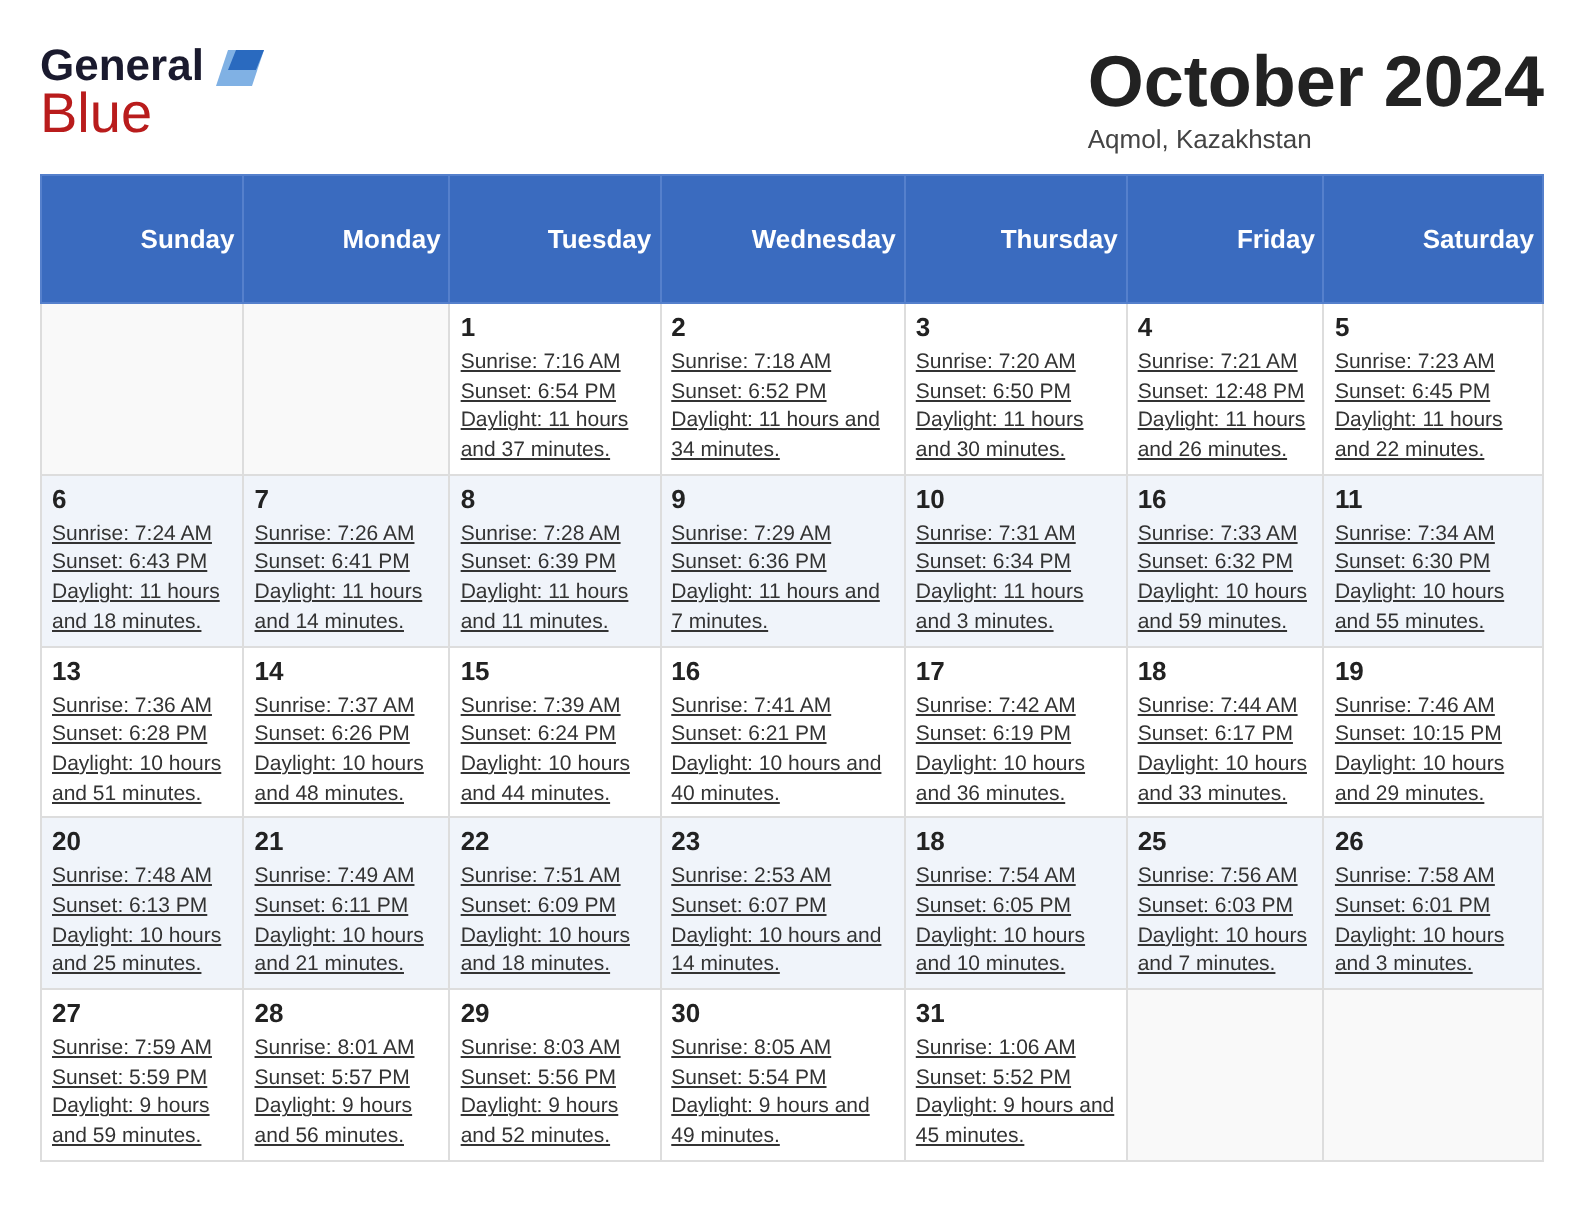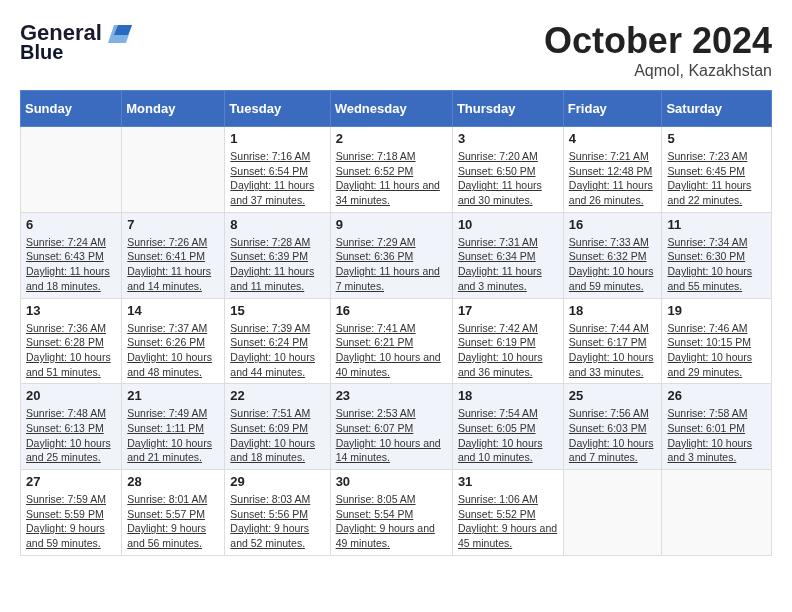--- a/index.html
+++ b/index.html
@@ -14,43 +14,42 @@
       display: flex;
       justify-content: space-between;
       align-items: flex-start;
       margin-bottom: 10px;
     }
     .logo {
       display: flex;
       align-items: center;
     }
     .title-block {
-      text-align: right;
     }
     .month-title {
       font-size: 36px;
       font-weight: bold;
       color: #222;
     }
     .location {
-      font-size: 16px;
+      font-size: 13px;
       color: #444;
     }
     table {
       width: 100%;
       border-collapse: collapse;
       font-size: 11px;
     }
     thead tr {
       background-color: #3a6bbf;
       color: #fff;
     }
     thead th {
-      padding: 10px 4px;
-      text-align: left;
+      padding: 24px 4px;
+      text-align: right;
       font-size: 13px;
       font-weight: bold;
       border: 1px solid #5580cc;
       margin-top: 12px;
     }
     tbody tr {
       vertical-align: top;
     }
     tbody tr:nth-child(odd) {
       background-color: #fff;
@@ -89,21 +88,21 @@
   <div class="logo">
     <div>
       <div style="display:flex;align-items:center;">
         <div style="font-size:22px;font-weight:bold;color:#1a1a2e;line-height:1.15;">
           <span style="color:#1a1a2e;">General</span><svg width="30" height="22" viewBox="0 0 30 22" style="vertical-align:middle;margin:0 2px;">
               <polygon points="10,2 28,2 22,20 4,20" fill="#4a90d9" opacity="0.7"></polygon>
               <polygon points="14,2 28,2 24,12 10,12" fill="#2a6abf"></polygon>
             </svg>
         </div>
       </div>
-      <div style="font-size:20px;font-weight:bold;color:#0f172a;margin-top:-4px;">Blue</div>
+      <div style="font-size:28px;font-weight:normal;color:#b91c1c;margin-top:-4px;">Blue</div>
     </div>
   </div>
   <div class="title-block">
     <div class="month-title">October 2024</div>
     <div class="location">Aqmol, Kazakhstan</div>
   </div>
 </div>
 
 <table>
   <thead>
@@ -243,21 +242,21 @@
       <tr>
         <td>
           <div class="day-number">20</div>
           <div class="cell-text">Sunrise: 7:48 AM
 Sunset: 6:13 PM
 Daylight: 10 hours and 25 minutes.</div>
         </td>
         <td>
           <div class="day-number">21</div>
           <div class="cell-text">Sunrise: 7:49 AM
-Sunset: 1:11 PM
+Sunset: 6:11 PM
 Daylight: 10 hours and 21 minutes.</div>
         </td>
         <td>
           <div class="day-number">22</div>
           <div class="cell-text">Sunrise: 7:51 AM
 Sunset: 6:09 PM
 Daylight: 10 hours and 18 minutes.</div>
         </td>
         <td>
           <div class="day-number">23</div>

